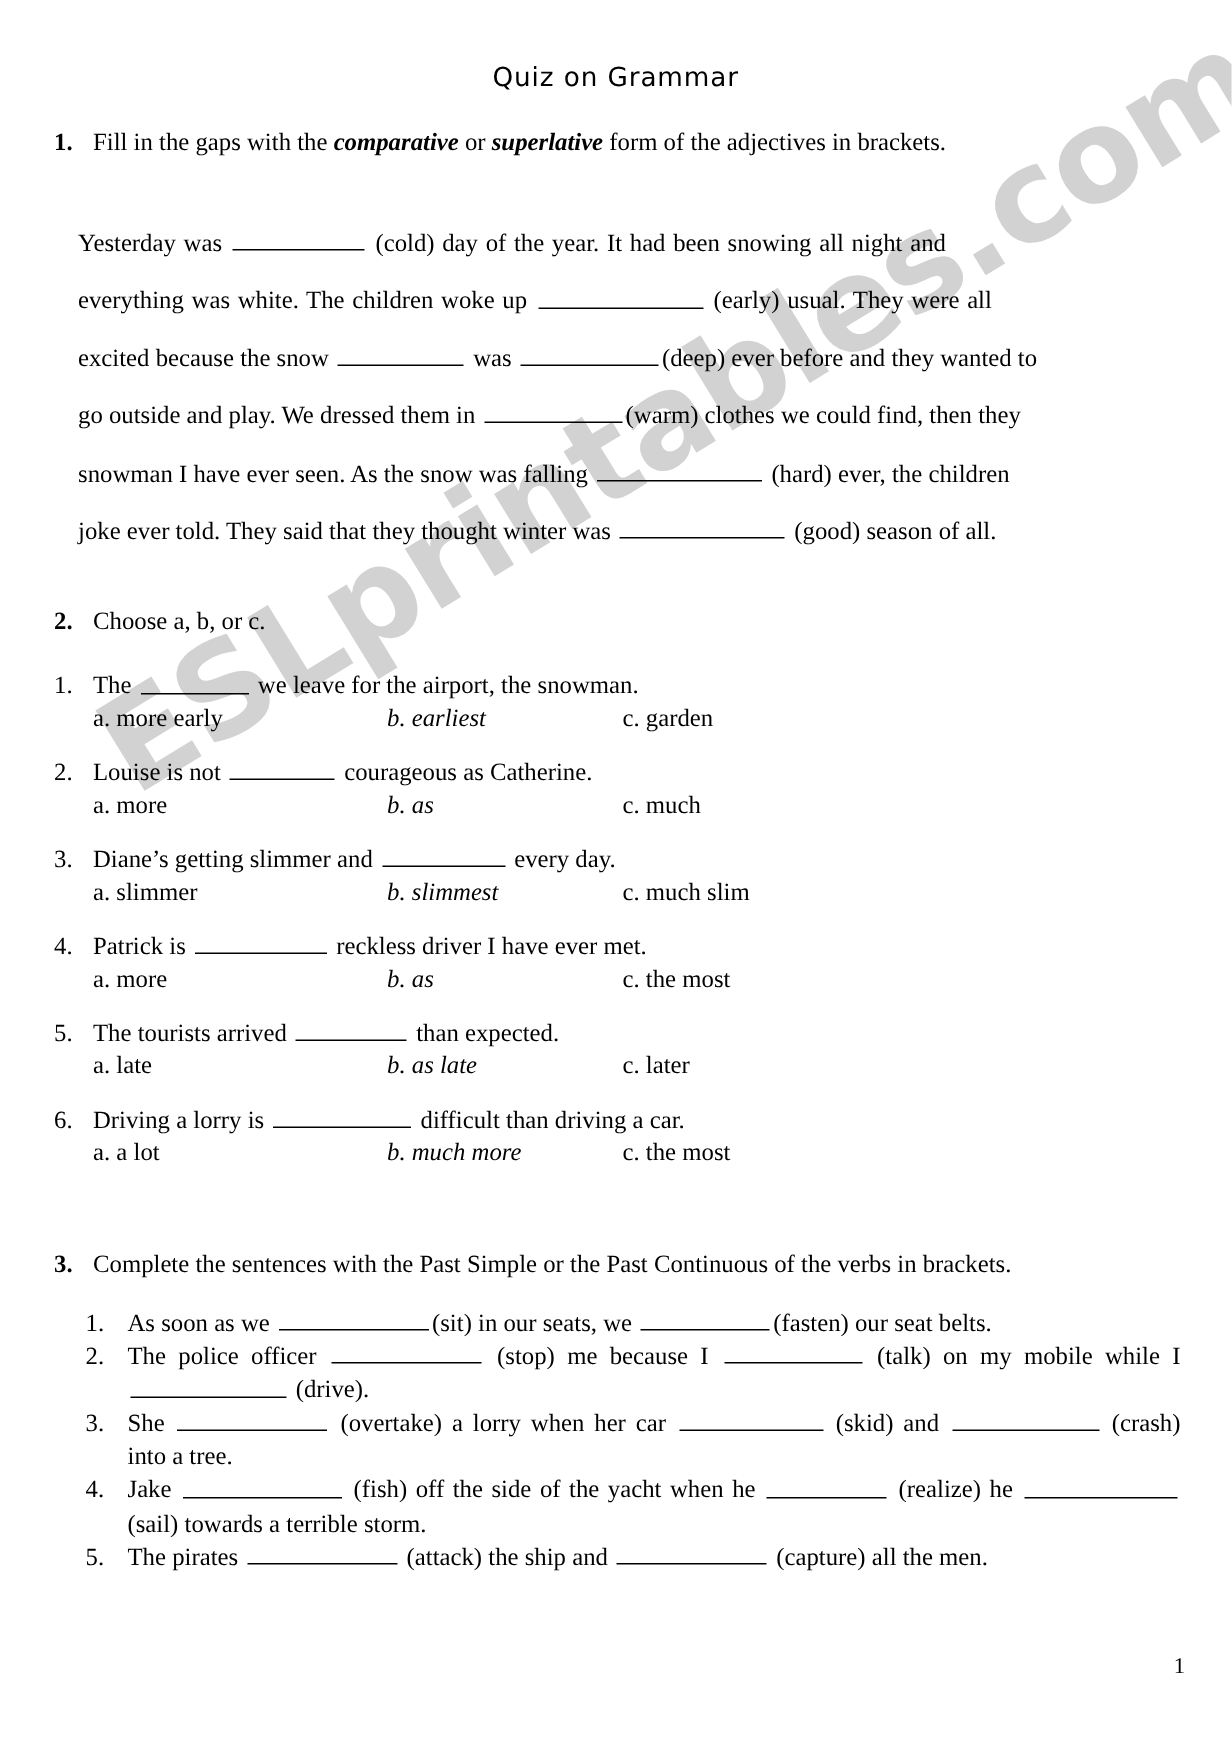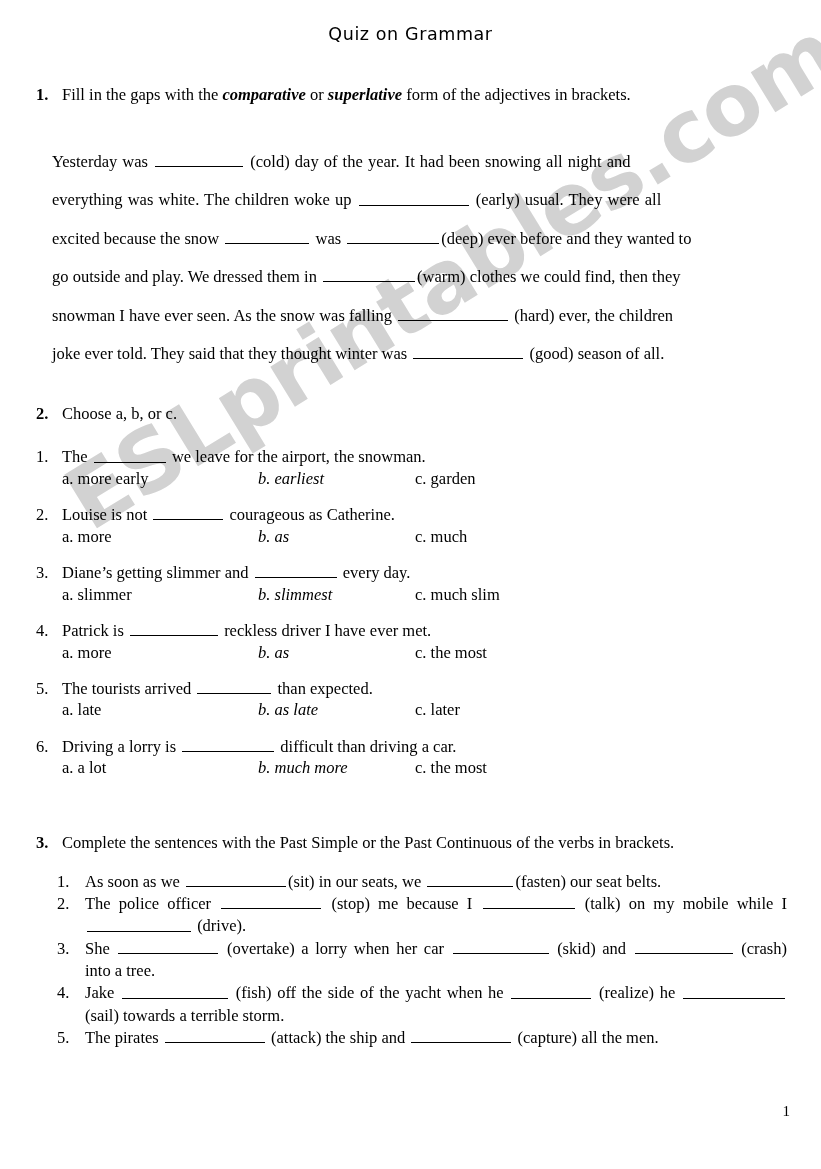--- a/index.html
+++ b/index.html
@@ -47,21 +47,21 @@
   #page {
     position: relative;
     z-index: 1;
     width: 821px;
     height: 1169px;
   }
 
   .title {
     position: absolute;
     left: 0;
-    top: 24px;
+    top: 42px;
     width: 821px;
     text-align: center;
     font-family: "DejaVu Sans", "Liberation Sans", sans-serif;
     font-size: 17.5px;
     letter-spacing: 0.6px;
     color: #000;
   }
 
   .content {
     position: absolute;

